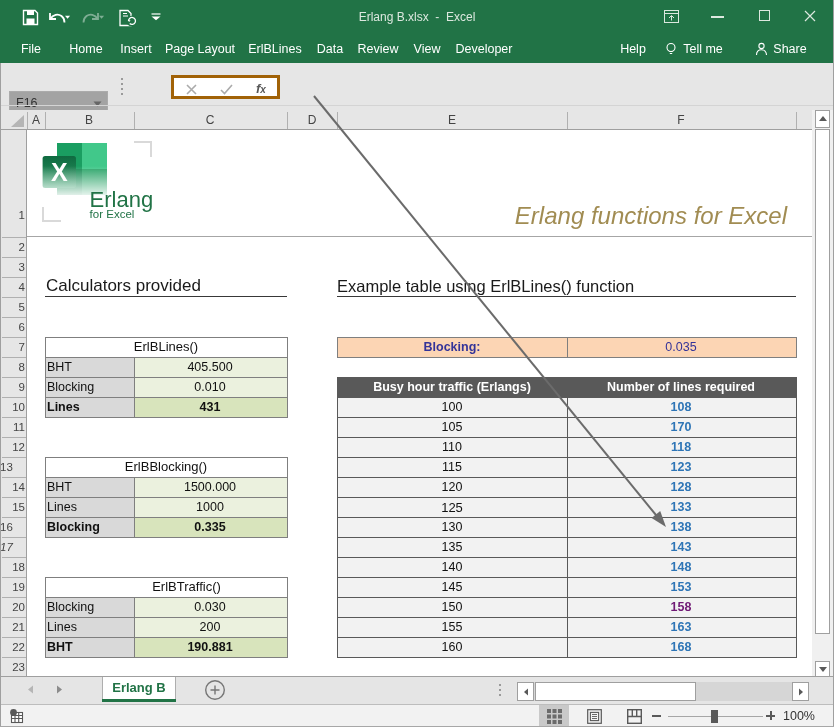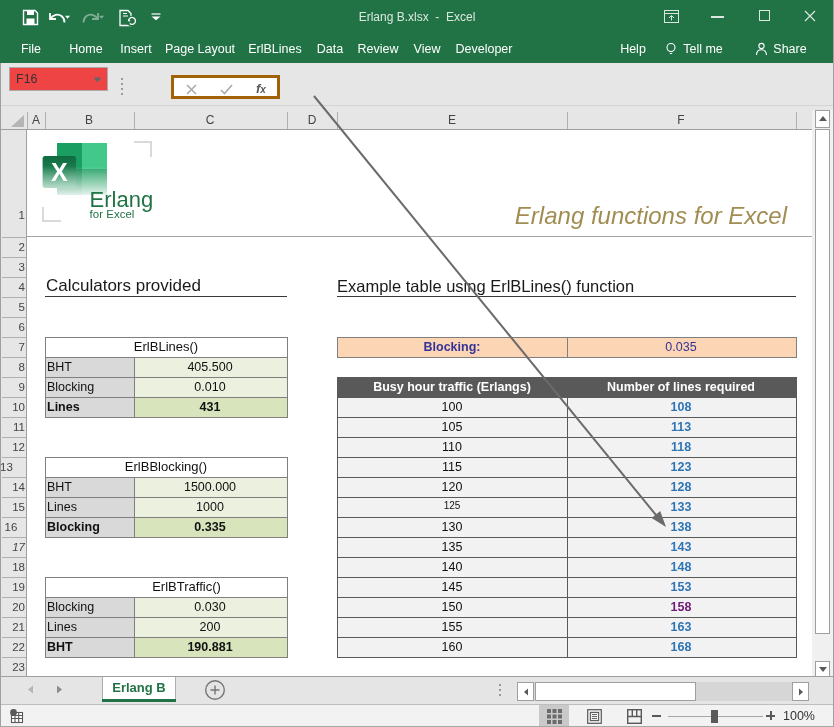--- a/index.html
+++ b/index.html
@@ -79,21 +79,21 @@
   <div class="abs ctr" style="left:703px;top:7px;">Tell me</div>
   <svg class="abs" style="left:755px;top:7px" width="13" height="14" viewBox="0 0 13 14">
     <circle cx="6.5" cy="4" r="2.6" fill="none" stroke="#fff" stroke-width="1.1"></circle>
     <path d="M1.5 13 c0-3.5 2.2-5.3 5-5.3 s5 1.8 5 5.3" fill="none" stroke="#fff" stroke-width="1.1"></path>
   </svg>
   <div class="abs ctr" style="left:790px;top:7px;">Share</div>
 </div>
 
 <div class="abs" id="fbar" style="left:0;top:63px;width:834px;height:47px;background:#e6e6e6;">
 
-  <div class="abs" style="left:9px;top:4px;width:99px;height:24px;background:#ef4444;border:1px solid #ababab;">
+  <div class="abs" style="left:9px;top:28px;width:99px;height:24px;background:#a3a3a3;border:1px solid #ababab;">
     <div class="abs" style="left:6px;top:4px;font-size:12.5px;color:#333;">F16</div>
     <svg class="abs" style="left:83px;top:9px" width="9" height="6" viewBox="0 0 9 6">
         <path d="M0.5 0.5 h8 l-4 5 Z" fill="#666"></path>
       </svg>
   </div>
 
   <div class="abs" style="left:121px;top:15px;width:2px;height:18px;background-image:repeating-linear-gradient(#9a9a9a 0 2px,transparent 2px 5px);"></div>
 
   <div class="abs" style="left:139px;top:12px;width:109px;height:24px;background:#fff;border:3px solid #a16207;margin-left:32px;">
     <svg class="abs" style="left:12px;top:6px" width="11" height="11" viewBox="0 0 11 11">
@@ -137,22 +137,22 @@
   <div class="abs" style="left:0;top:187px;width:25px;height:20px;line-height:20px;text-align:right;">6</div>
   <div class="abs" style="left:0;top:207px;width:25px;height:20px;line-height:20px;text-align:right;">7</div>
   <div class="abs" style="left:0;top:227px;width:25px;height:20px;line-height:20px;text-align:right;">8</div>
   <div class="abs" style="left:0;top:247px;width:25px;height:20px;line-height:20px;text-align:right;">9</div>
   <div class="abs" style="left:0;top:267px;width:25px;height:20px;line-height:20px;text-align:right;">10</div>
   <div class="abs" style="left:0;top:287px;width:25px;height:20px;line-height:20px;text-align:right;">11</div>
   <div class="abs" style="left:0;top:307px;width:25px;height:20px;line-height:20px;text-align:right;">12</div>
   <div class="abs" style="left:0;top:327px;width:35px;height:20px;line-height:20px;text-align:left;">13</div>
   <div class="abs" style="left:0;top:347px;width:25px;height:20px;line-height:20px;text-align:right;">14</div>
   <div class="abs" style="left:0;top:367px;width:25px;height:20px;line-height:20px;text-align:right;">15</div>
-  <div class="abs" style="left:0;top:387px;width:22px;height:20px;line-height:20px;text-align:center;">16</div>
-  <div class="abs" style="left:0;top:407px;width:25px;height:20px;line-height:20px;text-align:right;font-style:italic;">17</div>
+  <div class="abs" style="left:0;top:387px;width:22px;height:20px;line-height:20px;text-align:left;">16</div>
+  <div class="abs" style="left:0;top:407px;width:25px;height:20px;line-height:20px;font-style:italic;">17</div>
   <div class="abs" style="left:0;top:427px;width:25px;height:20px;line-height:20px;text-align:right;">18</div>
   <div class="abs" style="left:0;top:447px;width:25px;height:20px;line-height:20px;text-align:right;">19</div>
   <div class="abs" style="left:0;top:467px;width:25px;height:20px;line-height:20px;text-align:right;">20</div>
   <div class="abs" style="left:0;top:487px;width:25px;height:20px;line-height:20px;text-align:right;">21</div>
   <div class="abs" style="left:0;top:507px;width:25px;height:20px;line-height:20px;text-align:right;">22</div>
   <div class="abs" style="left:0;top:527px;width:25px;height:20px;line-height:20px;text-align:right;">23</div>
   <div class="abs" style="left:2px;top:107px;width:25px;height:1px;background:#b0b0b0;"></div>
   <div class="abs" style="left:2px;top:127px;width:25px;height:1px;background:#b0b0b0;"></div>
   <div class="abs" style="left:2px;top:147px;width:25px;height:1px;background:#b0b0b0;"></div>
   <div class="abs" style="left:2px;top:167px;width:25px;height:1px;background:#b0b0b0;"></div>
@@ -283,28 +283,28 @@
   <div class="abs" style="left:310px;top:207px;width:1px;height:20px;background:#7f7f7f;"></div>
   <div class="abs" style="left:540px;top:207px;width:1px;height:20px;background:#7f7f7f;"></div>
   <div class="abs" style="left:769px;top:207px;width:1px;height:21px;background:#7f7f7f;"></div>
   <div class="abs" style="left:310px;top:247px;width:459px;height:20px;background:#595959;"></div>
   <div class="abs ctr" style="left:425px;top:250px;font-size:12.5px;font-weight:bold;color:#fff;">Busy hour traffic (Erlangs)</div>
   <div class="abs ctr" style="left:654px;top:250px;font-size:12.5px;font-weight:bold;color:#fff;">Number of lines required</div>
   <div class="abs" style="left:310px;top:267px;width:459px;height:260px;background:#f2f2f2;"></div>
   <div class="abs ctr" style="left:425px;top:270px;font-size:12.5px;color:#111;">100</div>
   <div class="abs ctr" style="left:654px;top:270px;font-size:12.5px;font-weight:bold;color:#2e75b6;">108</div>
   <div class="abs ctr" style="left:425px;top:290px;font-size:12.5px;color:#111;">105</div>
-  <div class="abs ctr" style="left:654px;top:290px;font-size:12.5px;font-weight:bold;color:#2e75b6;">113</div>
+  <div class="abs ctr" style="left:654px;top:290px;font-size:12.5px;font-weight:bold;color:#2e75b6;">170</div>
   <div class="abs ctr" style="left:425px;top:310px;font-size:12.5px;color:#111;">110</div>
   <div class="abs ctr" style="left:654px;top:310px;font-size:12.5px;font-weight:bold;color:#2e75b6;">118</div>
   <div class="abs ctr" style="left:425px;top:330px;font-size:12.5px;color:#111;">115</div>
   <div class="abs ctr" style="left:654px;top:330px;font-size:12.5px;font-weight:bold;color:#2e75b6;">123</div>
   <div class="abs ctr" style="left:425px;top:350px;font-size:12.5px;color:#111;">120</div>
   <div class="abs ctr" style="left:654px;top:350px;font-size:12.5px;font-weight:bold;color:#2e75b6;">128</div>
-  <div class="abs ctr" style="left:425px;top:370px;font-size:10px;color:#111;">125</div>
+  <div class="abs ctr" style="left:425px;top:370px;font-size:13px;color:#111;">125</div>
   <div class="abs ctr" style="left:654px;top:370px;font-size:12.5px;font-weight:bold;color:#2e75b6;">133</div>
   <div class="abs ctr" style="left:425px;top:390px;font-size:12.5px;color:#111;">130</div>
   <div class="abs ctr" style="left:654px;top:390px;font-size:12.5px;font-weight:bold;color:#2e75b6;">138</div>
   <div class="abs ctr" style="left:425px;top:410px;font-size:12.5px;color:#111;">135</div>
   <div class="abs ctr" style="left:654px;top:410px;font-size:12.5px;font-weight:bold;color:#2e75b6;">143</div>
   <div class="abs ctr" style="left:425px;top:430px;font-size:12.5px;color:#111;">140</div>
   <div class="abs ctr" style="left:654px;top:430px;font-size:12.5px;font-weight:bold;color:#2e75b6;">148</div>
   <div class="abs ctr" style="left:425px;top:450px;font-size:12.5px;color:#111;">145</div>
   <div class="abs ctr" style="left:654px;top:450px;font-size:12.5px;font-weight:bold;color:#2e75b6;">153</div>
   <div class="abs ctr" style="left:425px;top:470px;font-size:12.5px;color:#111;">150</div>

